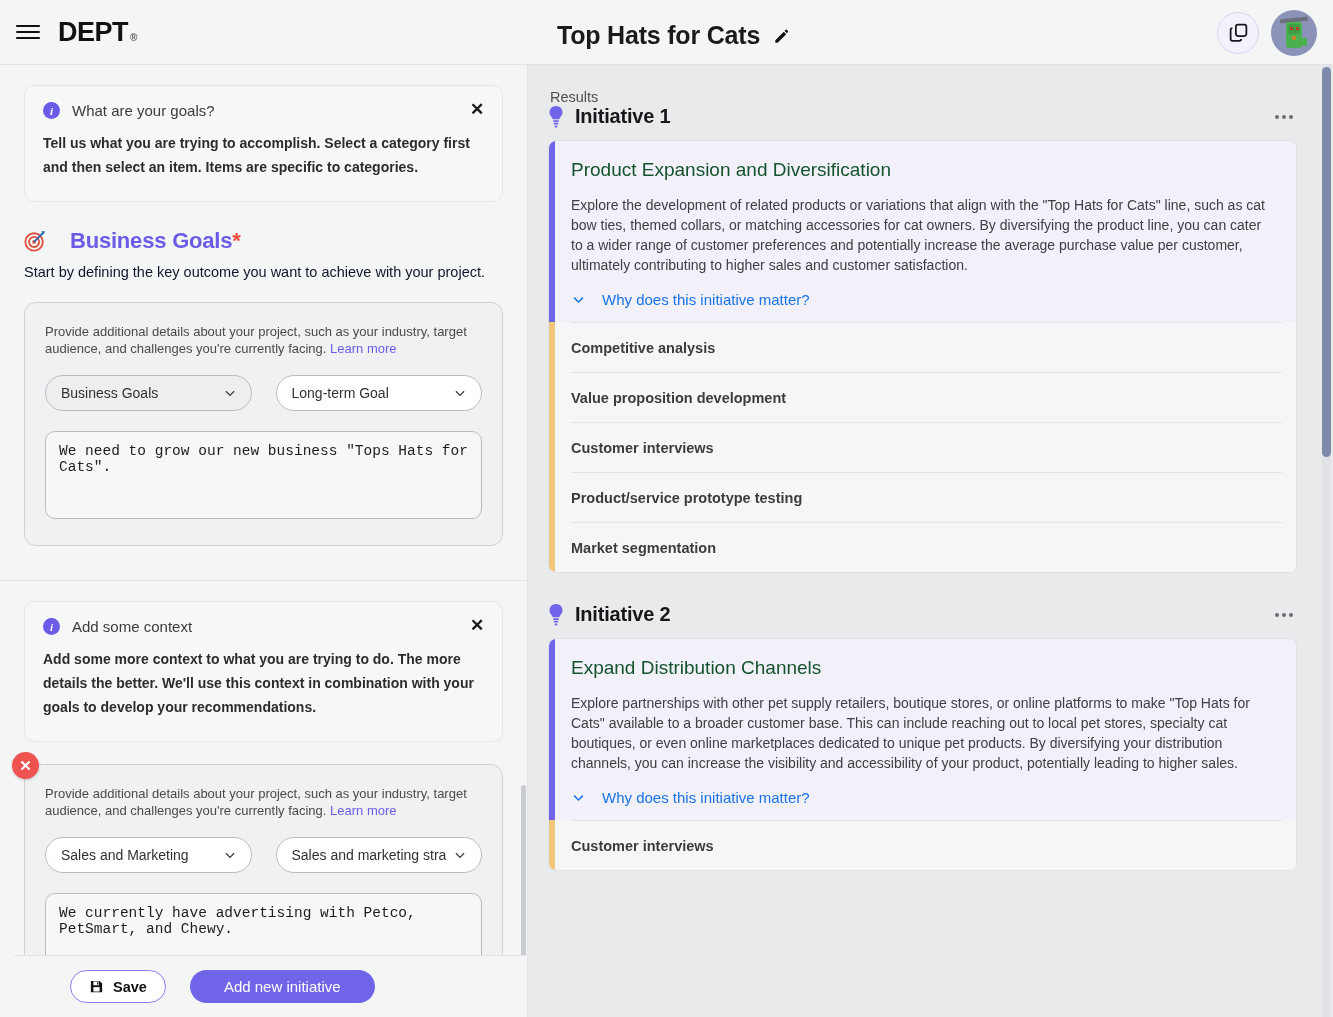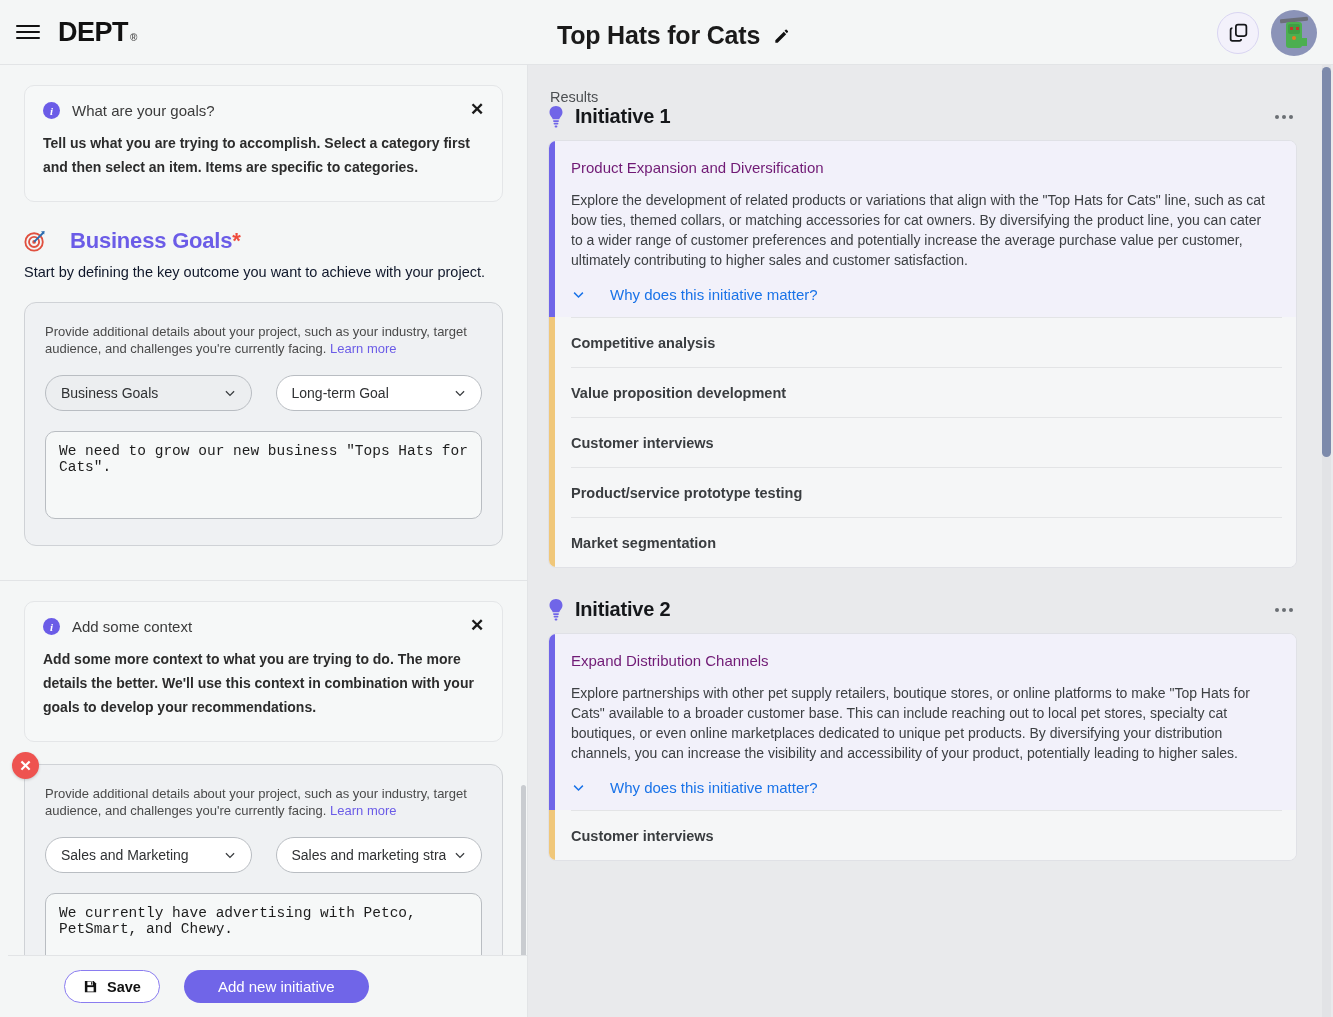--- a/index.html
+++ b/index.html
@@ -123,21 +123,21 @@
     width:27px; height:27px; border-radius:50%;
     background:#ee5350; color:#fff;
     display:flex; align-items:center; justify-content:center;
     font-size:15px; font-weight:700; cursor:pointer;
     box-shadow:0 1px 3px rgba(0,0,0,.18);
   }
   .panel-divider { margin-top:34px; border-top:1px solid #e2e4e6; }
 
   
   .bottom-bar {
-    position:absolute; left:8px; bottom:0; width:528px; height:62px;
+    position:absolute; left:14px; bottom:0; width:528px; height:62px;
     background:#f4f6f6; border-top:1px solid #e2e4e6;
     display:flex; align-items:center; gap:24px; padding-left:56px;
     z-index:5;
   }
   .btn-save {
     height:33px; padding:0 18px; border-radius:17px;
     border:1px solid #8a7cf0; background:#fff; color:#111;
     font-size:14.5px; font-weight:700; cursor:pointer;
     display:flex; align-items:center; gap:9px;
     font-family:"Liberation Sans", sans-serif;
@@ -167,24 +167,24 @@
 
   .init-card {
     margin-top:12px; border-radius:8px; overflow:hidden;
     background:#f3f4f9; position:relative;
     border:1px solid #e0e1e6;
   }
   .init-top { background:#f2f1fa; padding:18px 22px 14px 22px; position:relative; }
   .init-top::before {
     content:""; position:absolute; left:0; top:0; bottom:0; width:6px; background:#7065e8;
   }
-  .init-title { font-size:15px; color:#701a75; margin-bottom:14px; }
+  .init-title { font-size:19px; color:#14532d; margin-bottom:14px; }
   .init-desc { font-size:14px; line-height:20px; color:#3d4043; }
   .why-link {
-    margin-top:16px; display:flex; align-items:center; gap:24px;
+    margin-top:16px; display:flex; align-items:center; gap:16px;
     color:#1a73e8; font-size:15px; cursor:pointer;
   }
   .task-list { background:#f5f6f7; position:relative; }
   .task-list::before {
     content:""; position:absolute; left:0; top:0; bottom:0; width:6px; background:#f0c77a;
   }
   .task-row {
     margin-left:22px; margin-right:14px;
     border-top:1px solid #e3e4e6;
     padding:17px 0 16px 0;

